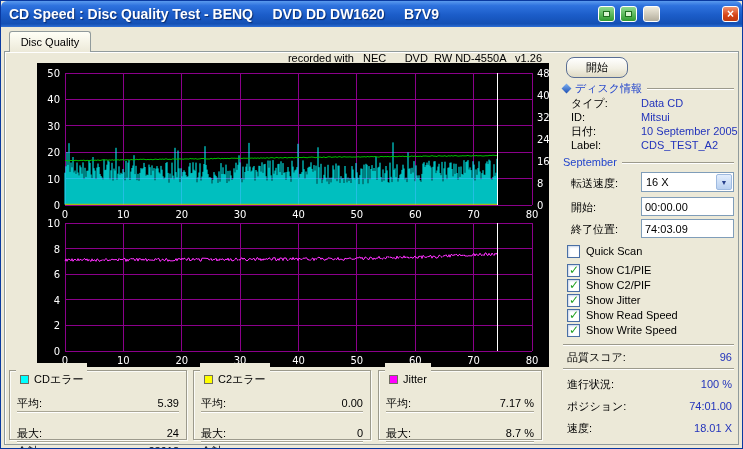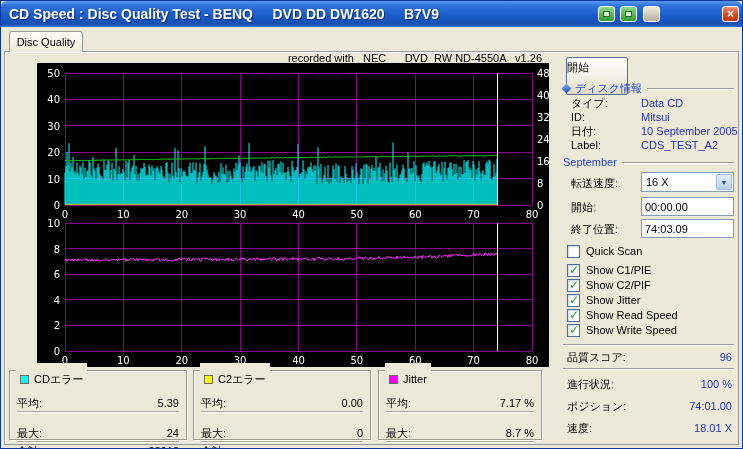--- a/index.html
+++ b/index.html
@@ -15,39 +15,39 @@
     font-size:14px;white-space:pre;text-shadow:1px 1px 1px #0A2C6E;}
   .tb-btn{position:absolute;top:5px;width:17px;height:16px;border:1px solid #fff;border-radius:3px;
     text-align:center;line-height:14px;font-weight:bold;}
   .tb-green{background:linear-gradient(180deg,#8FD98F,#2F9B2F);}
   .tb-green .sq{position:absolute;left:4px;top:4px;width:7px;height:6px;background:#D8F5D0;border:1px solid #1E6E1E;}
   .tb-gray{background:linear-gradient(180deg,#EFEBDD,#B4AE9C);}
   .tb-close{background:linear-gradient(180deg,#F0926F,#D64215 60%,#BE3A10);color:#fff;font-size:12px;}
   
   .tabpanel{position:absolute;left:3px;right:3px;top:50px;bottom:3px;background:#ECE9D8;
     border:1px solid #919B9C;box-shadow:inset 1px 1px 0 #fff;}
-  .tab{position:absolute;left:8px;top:30px;width:74px;height:21px;z-index:2;
+  .tab{position:absolute;left:8px;top:30px;width:82px;height:21px;z-index:2;
     background:linear-gradient(180deg,#FFFFF6,#ECE9D8);border:1px solid #919B9C;border-bottom:none;
     border-radius:3px 3px 0 0;text-align:center;line-height:20px;}
   
   .recorded{position:absolute;left:236px;top:51px;width:305px;text-align:right;white-space:pre;}
   .chart-panel{position:absolute;left:36px;top:62px;width:512px;height:304px;background:#000;}
   .chart-panel svg{display:block;font-family:"DejaVu Sans",sans-serif;}
   
   .gbox{position:absolute;top:369px;height:70px;border:1px solid #9C9A8C;
     box-shadow:1px 1px 0 rgba(255,255,255,.8),inset 1px 1px 0 rgba(255,255,255,.8);}
   .gb-title{position:absolute;top:-8px;left:6px;height:14px;background:#ECE9D8;padding:16px 4px;
     display:flex;align-items:center;gap:5px;line-height:14px;}
   .swatch{width:9px;height:9px;border:1px solid #6F6D60;}
   .gb-rows{position:absolute;left:7px;right:7px;top:11px;}
   .gb-row{display:flex;justify-content:space-between;height:18px;line-height:18px;}
   .gb-row.sep{border-bottom:1px solid #A9A695;box-shadow:0 1px 0 #fff;margin-top:12px;}
   
-  .btn{position:absolute;height:38px;background:linear-gradient(180deg,#FFFFFF,#F2F0E4 55%,#DFDAC4);
-    border:1px solid #5A6E94;border-radius:2px;line-height:19px;cursor:default;}
+  .btn{position:absolute;height:21px;background:linear-gradient(180deg,#FFFFFF,#F2F0E4 55%,#DFDAC4);
+    border:1px solid #5A6E94;border-radius:8px;text-align:center;line-height:19px;cursor:default;}
   .btn.focused{box-shadow:inset 0 0 0 1px #9DBDF0;}
   .btn.focused::after{content:"";position:absolute;left:3px;right:3px;top:3px;bottom:3px;border:1px dotted #000;}
   .sec{position:absolute;left:562px;right:8px;display:flex;align-items:center;gap:5px;
     color:var(--header-blue);height:12px;}
   .sec::after{content:"";flex:1;border-top:1px solid #9C9A8C;box-shadow:0 1px 0 #fff;}
   .diamond{width:7px;height:7px;background:linear-gradient(135deg,#7FB2F2,#1D4FB4);transform:rotate(45deg);flex:none;}
   .irow{position:absolute;left:570px;width:165px;height:13px;line-height:13px;}
   .irow .val{position:absolute;left:70px;color:var(--value-blue);white-space:nowrap;}
   .flabel{position:absolute;left:570px;line-height:13px;}
   .field{position:absolute;left:640px;width:93px;height:19px;border:1px solid #7F9DB9;background:#fff;

